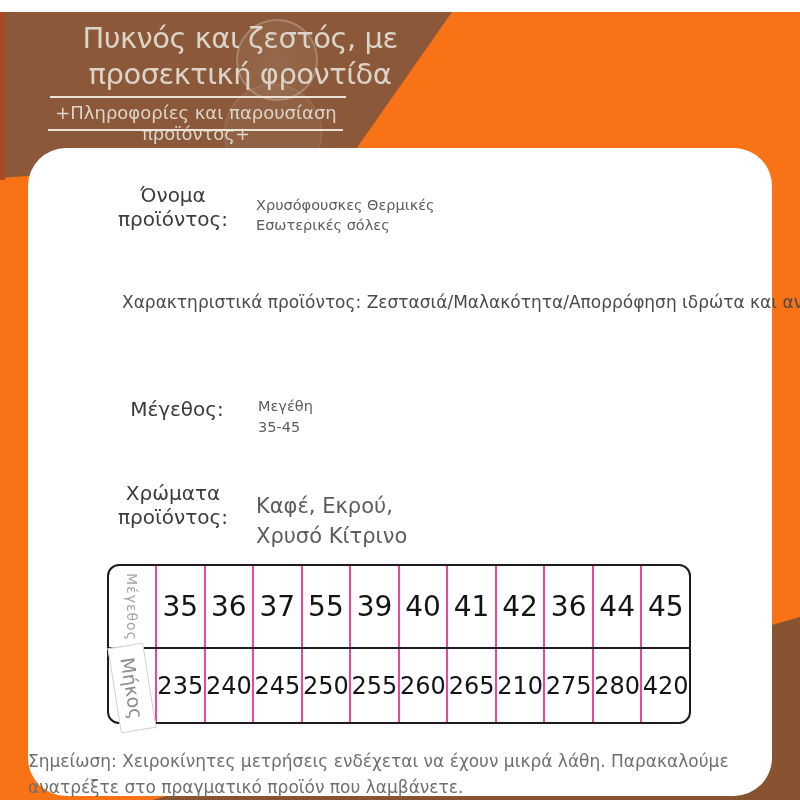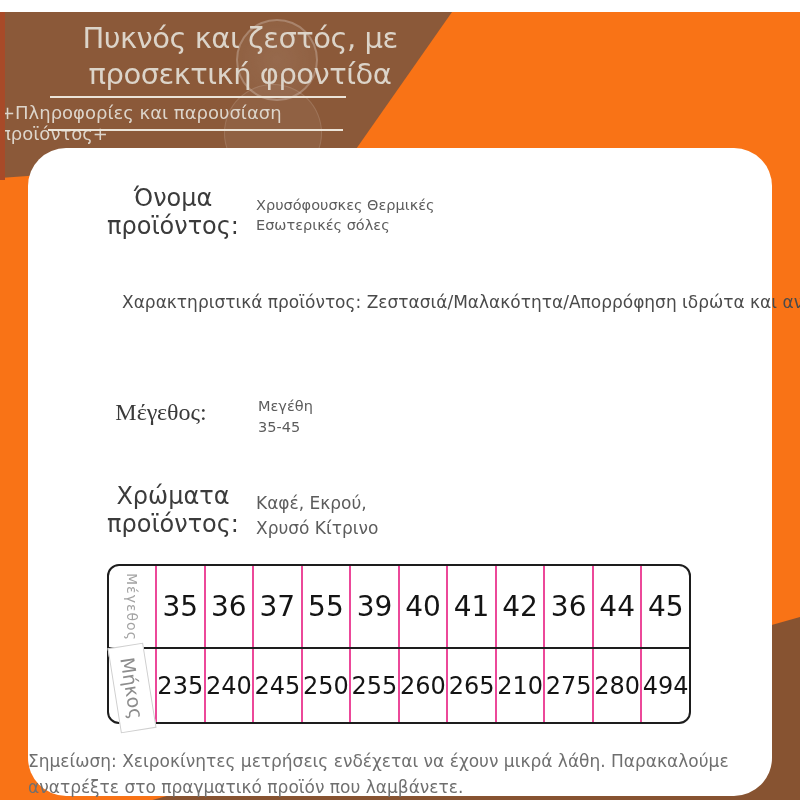--- a/index.html
+++ b/index.html
@@ -15,39 +15,39 @@
   .bubble1{position:absolute;left:236px;top:7px;width:78px;height:78px;border-radius:50%;
     border:2px solid rgba(255,255,255,0.22);
     background:radial-gradient(circle,rgba(255,255,255,0.10),rgba(255,255,255,0.03));}
   .bubble2{position:absolute;left:224px;top:72px;width:96px;height:96px;border-radius:50%;
     border:1px solid rgba(255,255,255,0.12);background:rgba(255,255,255,0.05);}
 
   
   .hdr-title{position:absolute;left:40px;top:8px;width:400px;text-align:center;
     font-size:29px;line-height:1.25;letter-spacing:-0.5px;color:#dcd4c9;white-space:pre-line;}
   .hdr-div1{position:absolute;left:50px;top:84px;width:296px;height:2px;background:#ece4d8;}
-  .hdr-sub{position:absolute;left:0;top:90px;width:392px;text-align:left;
+  .hdr-sub{position:absolute;left:0;top:90px;width:392px;text-align:center;
     font-size:18px;color:#ddd5cb;}
   .hdr-div2{position:absolute;left:48px;top:117px;width:295px;height:2px;background:#ece4d8;}
 
   
   .card{position:absolute;left:28px;top:136px;width:744px;height:648px;background:#ffffff;
     border-radius:38px;}
 
-  .label{position:absolute;text-align:center;color:#3b3b3b;font-size:24px;line-height:1.18;
+  .label{position:absolute;text-align:center;color:#3b3b3b;font-size:20px;line-height:1.18;
     white-space:pre-line;}
   .value{position:absolute;text-align:left;color:#5c5c5c;white-space:pre-line;}
 
   .name-label{left:60px;top:36px;width:170px;}
   .name-value{left:228px;top:48px;width:210px;font-size:14.5px;line-height:1.35;}
   .chars-line{position:absolute;left:94px;top:144px;white-space:nowrap;font-size:17px;color:#4a4a4a;}
-  .size-label{left:48px;top:250px;width:170px;font-family:Liberation Serif, serif;}
+  .size-label{left:64px;top:250px;width:170px;}
   .size-value{left:230px;top:248px;width:130px;font-size:14.5px;line-height:1.45;}
   .colors-label{left:60px;top:334px;width:170px;}
-  .colors-value{left:228px;top:343px;width:210px;font-size:17px;line-height:1.45;}
+  .colors-value{left:228px;top:343px;width:210px;font-size:21px;line-height:1.45;}
 
   
   .stable{position:absolute;left:79px;top:416px;width:584px;height:160px;
     border:2px solid #1d1d1d;border-radius:12px;box-sizing:border-box;}
   .trow{display:grid;grid-template-columns:46px repeat(11,1fr);}
   .trow1{height:81px;}
   .trow2{height:73px;border-top:2px solid #1d1d1d;}
   .trow>div{display:flex;align-items:center;justify-content:center;box-sizing:border-box;}
   .trow>div+div{border-left:2px solid #ec4899;}
   .num1{font-size:28px;color:#141414;}
@@ -126,21 +126,21 @@
         <div class="num2">235</div>
         <div class="num2">240</div>
         <div class="num2">245</div>
         <div class="num2">250</div>
         <div class="num2">255</div>
         <div class="num2">260</div>
         <div class="num2">265</div>
         <div class="num2">210</div>
         <div class="num2">275</div>
         <div class="num2">280</div>
-        <div class="num2">494</div>
+        <div class="num2">420</div>
       </div>
     </div>
 
     <div class="note">Σημείωση: Χειροκίνητες μετρήσεις ενδέχεται να έχουν μικρά λάθη. Παρακαλούμε
 ανατρέξτε στο πραγματικό προϊόν που λαμβάνετε.</div>
 
   </div>
 
 </div>
 

